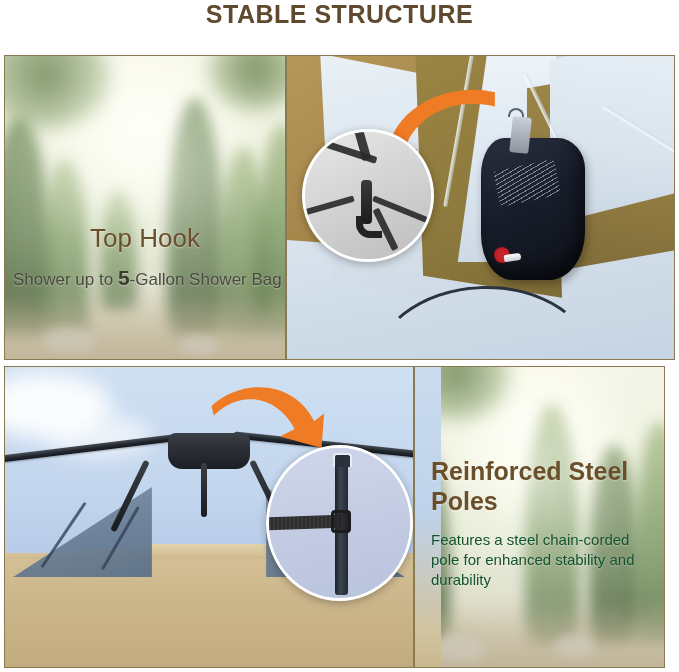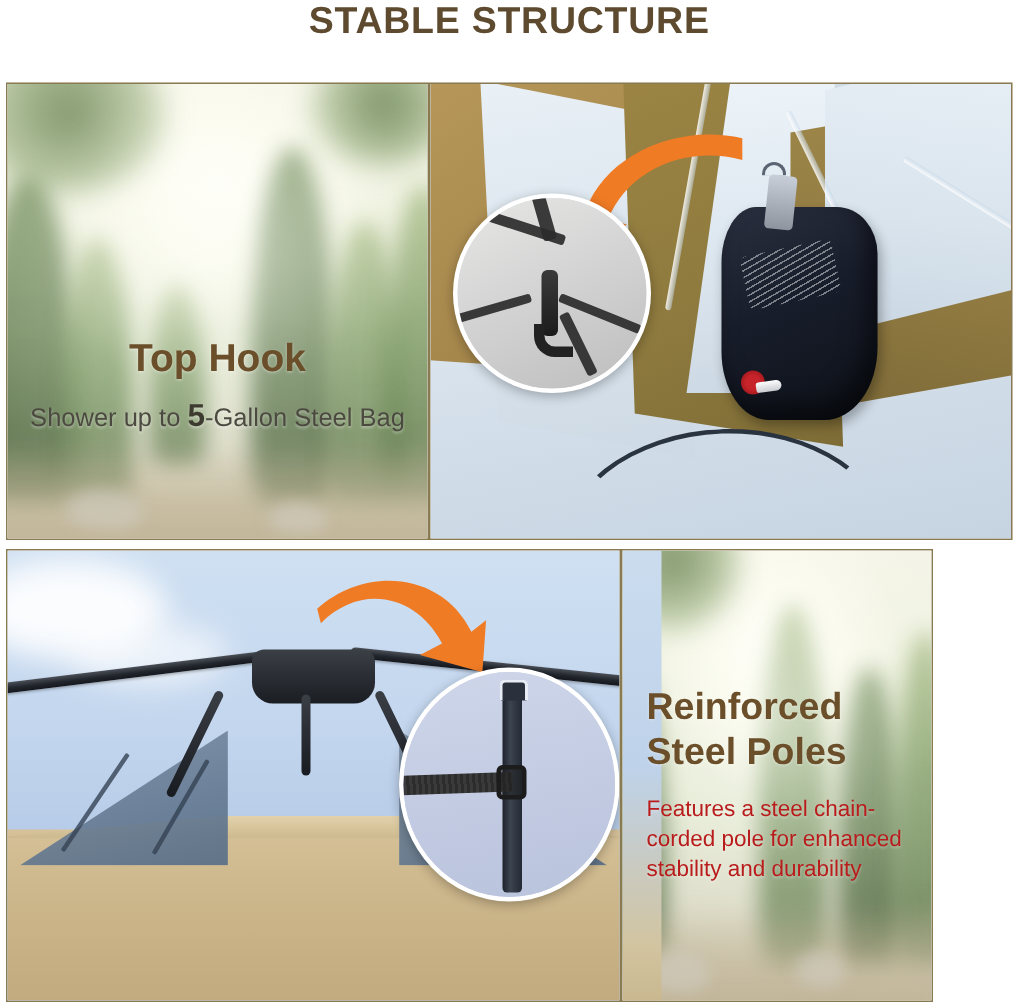--- a/index.html
+++ b/index.html
@@ -24,21 +24,21 @@
 
   
   .panel {
     position:absolute; overflow:hidden;
     border:1px solid #8a7a52;
     background:#eef0ea;
   }
   .p-tl { left:4px;  top:55px;  width:282px; height:305px; }
   .p-tr { left:286px;top:55px;  width:389px; height:305px; }
   .p-bl { left:4px;  top:366px; width:410px; height:302px; }
-  .p-br { left:414px;top:366px; width:208px; height:302px; }
+  .p-br { left:414px;top:366px; width:251px; height:302px; }
 
   
   .forest { position:absolute; inset:0; overflow:hidden; background:#e8ecdd; }
   .forest .sky {
     position:absolute; inset:0;
     background:
       radial-gradient(ellipse 55% 45% at 50% 22%, rgba(255,255,250,.97) 0%, rgba(252,252,240,.75) 38%, rgba(240,244,225,0) 72%),
       linear-gradient(180deg,#f4f5e8 0%,#eef1df 28%,#e2e8d2 58%,#dcdcc8 80%,#cfc8b0 100%);
   }
   .tree {
@@ -66,36 +66,36 @@
     position:absolute; inset:0;
     background:radial-gradient(ellipse 70% 55% at 48% 38%, rgba(255,255,248,.55) 0%, rgba(255,255,245,.18) 55%, rgba(255,255,240,0) 100%);
   }
 
   
   .tl-text {
     position:absolute; left:0; right:0; top:168px;
     text-align:center; padding:0 8px;
   }
   .tl-title {
-    font-size:26px; font-weight:bold; color:#6b4f2a; line-height:1.1;
+    font-size:26px; font-weight:normal; color:#6b4f2a; line-height:1.1;
     text-shadow:0 1px 2px rgba(255,255,255,.45);
   }
   .tl-sub {
     margin-top:12px; font-size:17px; color:#4c4a40; line-height:1.2;
     text-shadow:0 1px 2px rgba(255,255,255,.4); white-space:nowrap;
   }
   .tl-sub b { font-weight:bold; font-size:21px; color:#3d3a30; }
 
   .br-text { position:absolute; left:16px; right:8px; top:90px; }
   .br-title {
     font-size:25px; font-weight:bold; color:#6b4f2a; line-height:1.18;
     text-shadow:0 1px 2px rgba(255,255,255,.4);
   }
   .br-body {
-    margin-top:14px; font-size:15px; color:#b91c1c; line-height:1.33;
+    margin-top:14px; font-size:15px; color:#14532d; line-height:1.33;
     text-shadow:0 1px 2px rgba(255,255,255,.35);
   }
 
   
   .tr-photo { position:absolute; inset:0; background:#cfdbe6; overflow:hidden; }
   .tr-floor {
     position:absolute; left:0; right:0; bottom:0; height:56%;
     background:linear-gradient(170deg,#dfe8f0 0%,#d2dee9 45%,#c6d4e2 100%);
   }
   .tr-khaki-l {
@@ -288,21 +288,21 @@
       <div class="tree" style="left:76%;width:18%;height:62%;"></div>
       <div class="tree" style="left:90%;width:18%;height:70%;"></div>
       <div class="tree" style="left:34%;width:13%;height:40%;bottom:16%;"></div>
       <div class="ground"></div>
       <div class="rock" style="left:14%;bottom:2%;width:18%;height:9%;"></div>
       <div class="rock" style="left:62%;bottom:1%;width:14%;height:7%;"></div>
       <div class="haze"></div>
     </div>
     <div class="tl-text">
       <div class="tl-title">Top Hook</div>
-      <div class="tl-sub"><span>Shower up to </span><b>5</b><span>-Gallon Steel Bag</span></div>
+      <div class="tl-sub"><span>Shower up to </span><b>5</b><span>-Gallon Shower Bag</span></div>
     </div>
   </div>
 
   <div class="panel p-tr">
     <div class="tr-photo">
       <div class="tr-floor"></div>
       <div class="tr-khaki-l"></div>
       <div class="tr-silver-l"></div>
       <div class="tr-khaki-m"></div>
       <div class="tr-silver-m"></div>

